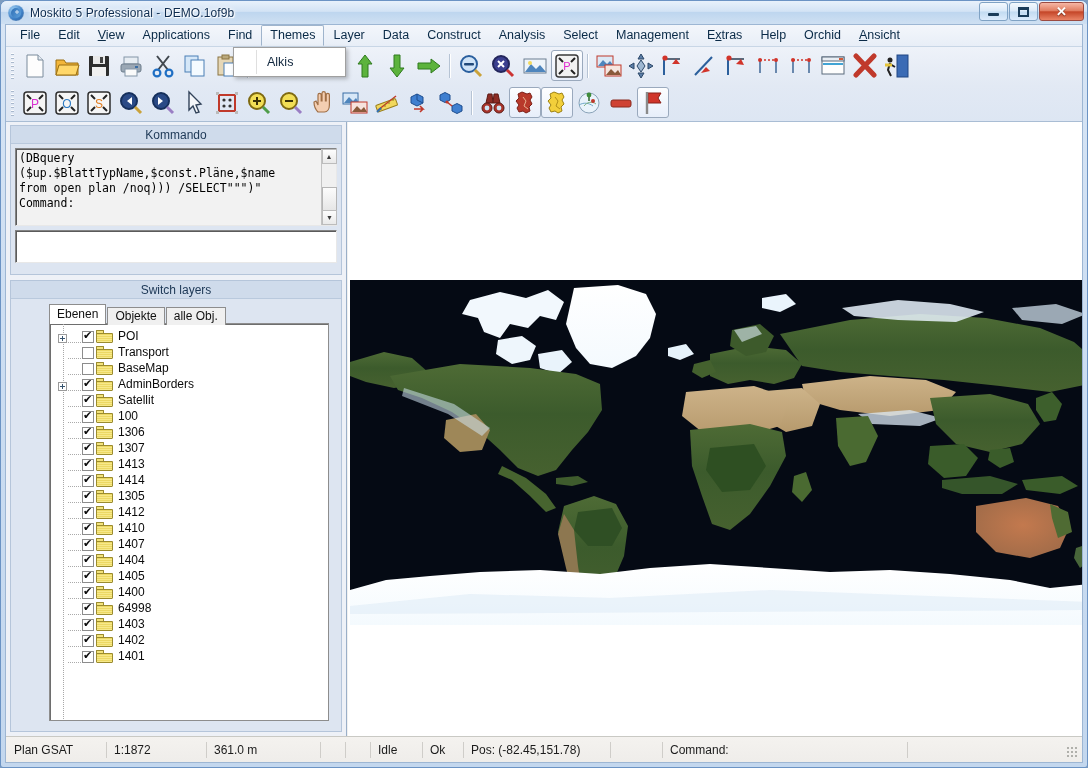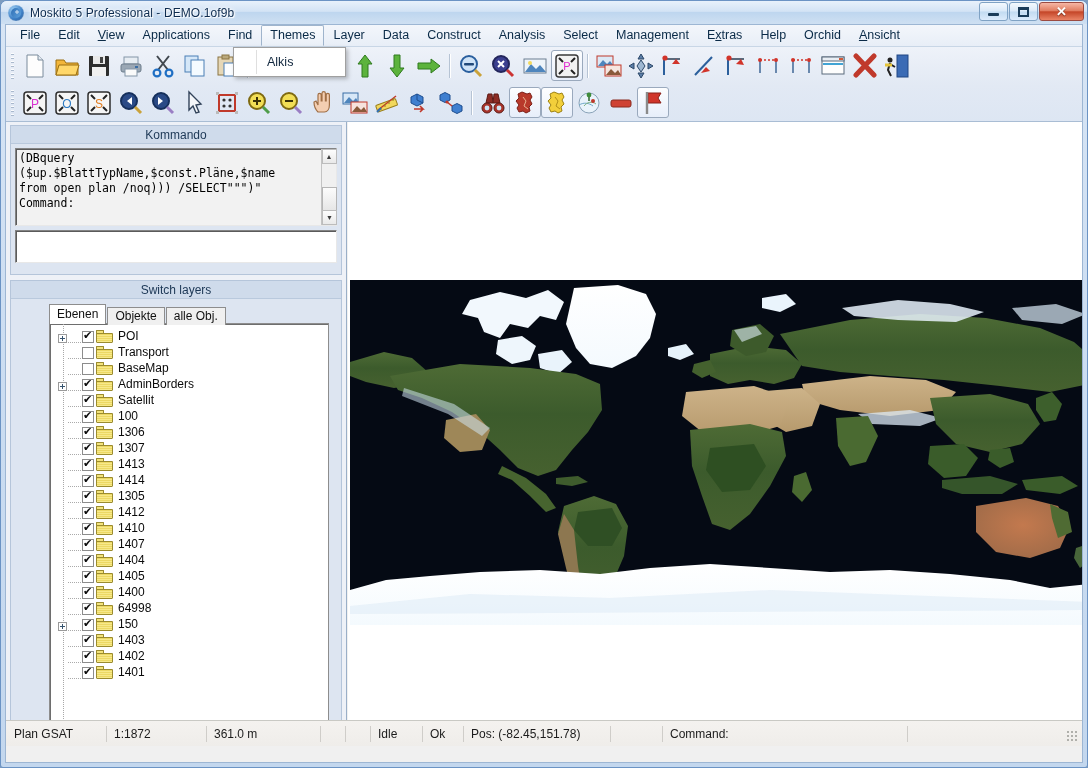--- a/index.html
+++ b/index.html
@@ -272,21 +272,21 @@
     overflow: hidden;
   }
   #globe {
     position: absolute; left: 2px; top: 158px; width: 740px; height: 345px;
     background: #050a14;
     overflow: hidden;
   }
 
   
   #statusbar {
-    position: absolute; left: 0; right: 0; bottom: 16px; height: 26px;
+    position: absolute; left: 0; right: 0; bottom: 0; height: 26px;
     background: linear-gradient(180deg,#f4f2ef 0%,#efedea 100%);
     border-top: 1px solid #c9c9c4;
     display: flex; align-items: center;
     font-size: 12px; color: #1b1b1b;
   }
   .sb-cell {
     height: 22px; display: flex; align-items: center;
     padding: 0 8px; position: relative; white-space: nowrap;
   }
   .sb-cell + .sb-cell::before {
@@ -974,30 +974,20 @@
               </div>
               <div class="tnode">
                 <div class="expander blank"></div>
                 <div class="dots"></div>
                 <div class="chk on"></div>
                 <div class="folder">
                   <div class="tab-top"></div>
                   <div class="body"></div>
                 </div>
                 <div class="tlabel">64998</div>
-              </div>
-              <div class="tnode">
-                <div class="expander"></div>
-                <div class="dots"></div>
-                <div class="chk on"></div>
-                <div class="folder">
-                  <div class="tab-top"></div>
-                  <div class="body"></div>
-                </div>
-                <div class="tlabel">150</div>
               </div>
               <div class="tnode">
                 <div class="expander blank"></div>
                 <div class="dots"></div>
                 <div class="chk on"></div>
                 <div class="folder">
                   <div class="tab-top"></div>
                   <div class="body"></div>
                 </div>
                 <div class="tlabel">1403</div>

